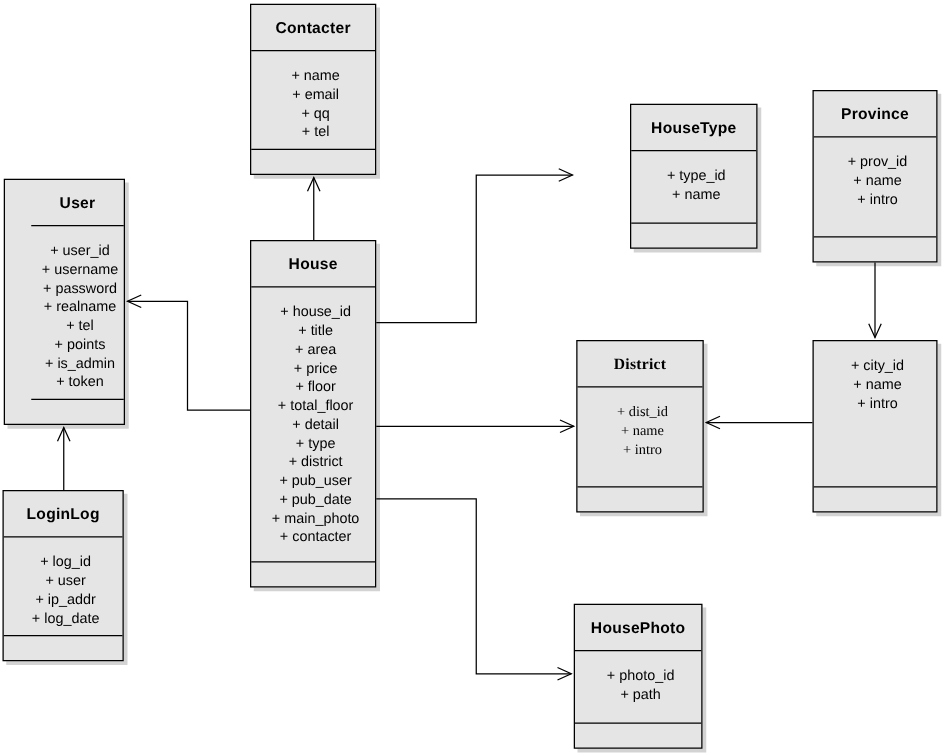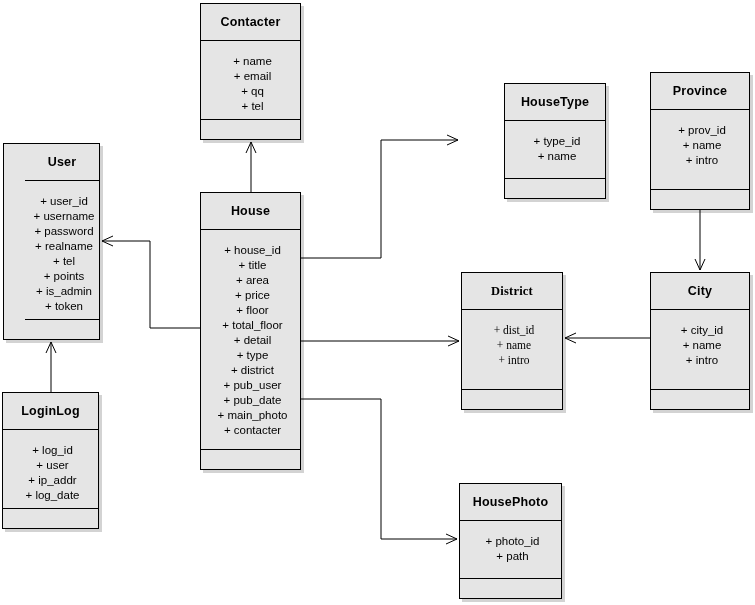--- a/index.html
+++ b/index.html
@@ -126,21 +126,20 @@
       <div class="class-box" style="left: 650px; top: 72px; width: 100px; height: 138px;">
     <div class="class-title">Province</div>
     <div class="class-attrs">
           <div class="attr-row">+ prov_id</div>
           <div class="attr-row">+ name</div>
           <div class="attr-row">+ intro</div>
         </div>
     <div class="class-footer"></div>
   </div>
       <div class="class-box" style="left: 650px; top: 272px; width: 100px; height: 138px;">
-    <div class="class-title">City</div>
     <div class="class-attrs">
           <div class="attr-row">+ city_id</div>
           <div class="attr-row">+ name</div>
           <div class="attr-row">+ intro</div>
         </div>
     <div class="class-footer"></div>
   </div>
       <div class="class-box" style="left: 461px; top: 272px; width: 102px; height: 138px; font-family: Liberation Serif, serif;">
     <div class="class-title">District</div>
     <div class="class-attrs">

